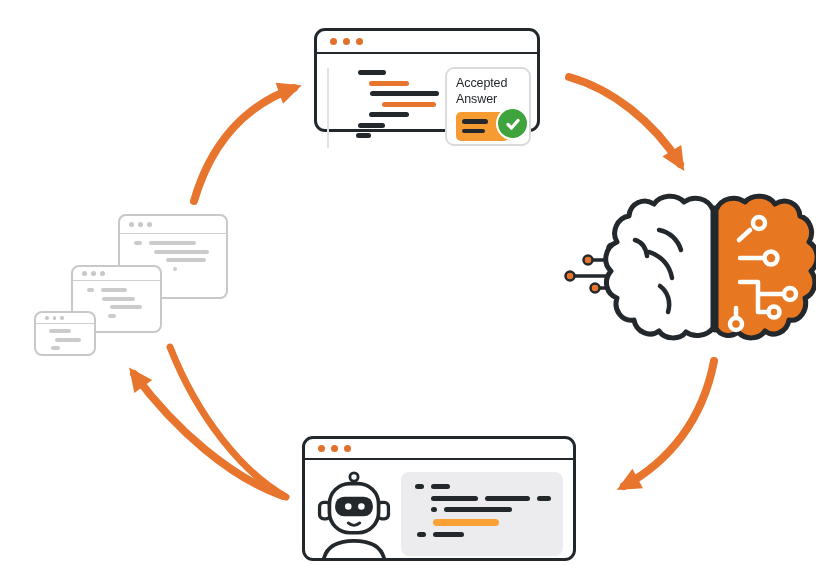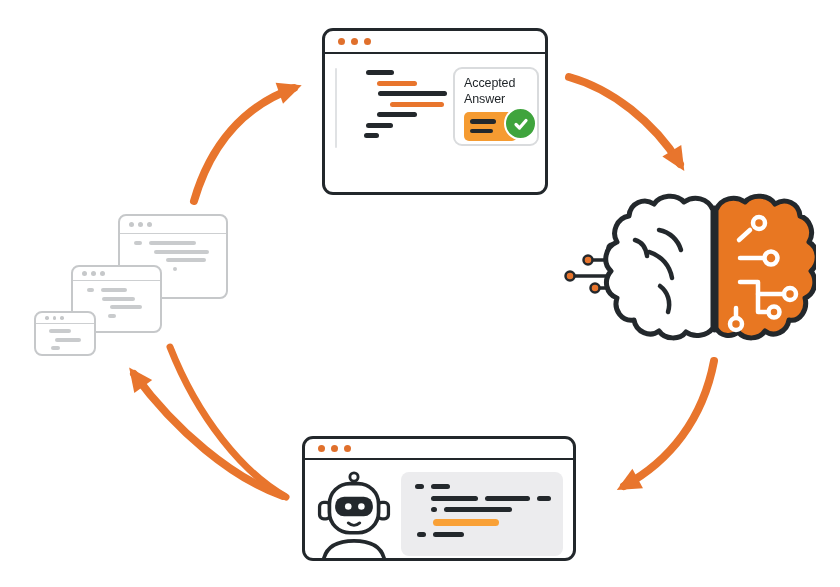--- a/index.html
+++ b/index.html
@@ -6,21 +6,21 @@
   .canvas{position:relative;width:840px;height:587px;background:#ffffff;overflow:hidden;
           font-family:"Liberation Sans",sans-serif;}
   svg{display:block;}
   .abs{position:absolute;}
 
   
   .window{position:absolute;background:#fff;border:3px solid #22272b;border-radius:11px;box-sizing:border-box;}
   .titlebar{display:flex;align-items:center;gap:6px;padding-left:13px;border-bottom:2.5px solid #22272b;}
   .dot{border-radius:50%;}
   .dot.orange{width:7px;height:7px;background:#e0702c;}
-  .top-window{left:322px;top:28px;width:226px;height:167px;}
+  .top-window{left:314px;top:28px;width:226px;height:104px;}
   .top-window .titlebar{height:21px;}
   .top-content{display:flex;padding:14px 0 0 10px;}
   .vline{width:2px;height:80px;background:#e0e2e4;border-radius:2px;}
 
   .code-row{display:flex;gap:7px;align-items:center;height:5px;}
   .code-row .bar{display:block;height:100%;}
   .lines-top{margin-left:15px;margin-top:2px;}
   .lines-top .code-row{margin-bottom:5.5px;}
   .lines-bottom .code-row{margin-bottom:6.5px;}
   .lines-ghost .code-row{margin-bottom:4.5px;height:4px;}

